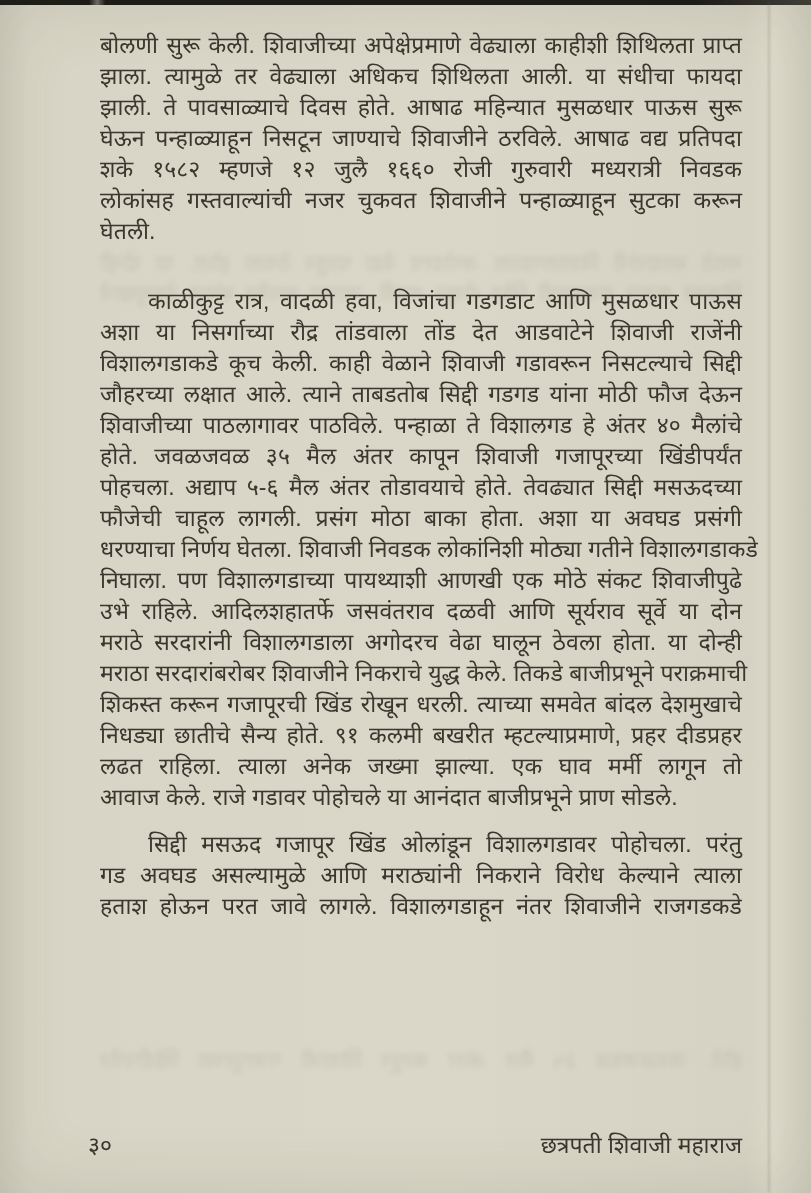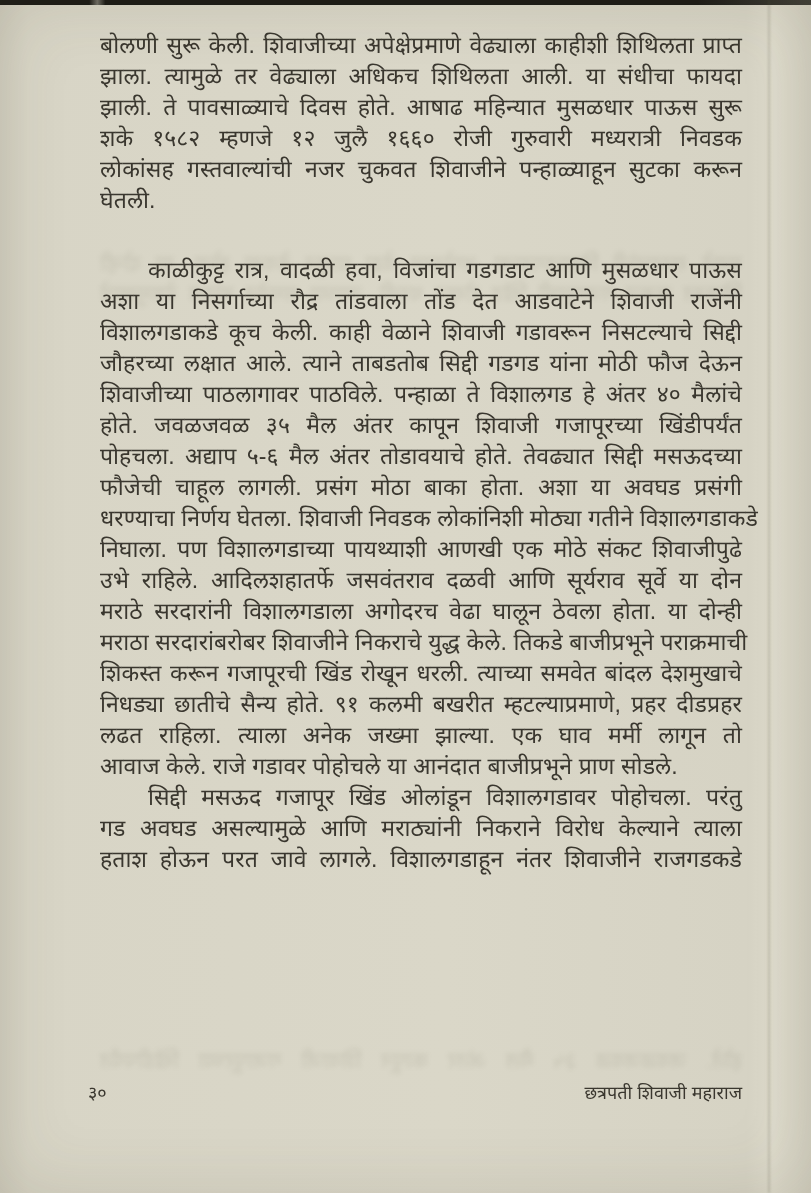--- a/index.html
+++ b/index.html
@@ -31,33 +31,33 @@
     background:rgba(92,88,66,0.20);
     filter:blur(1px);
   }
   .text-block{
     position:absolute;left:100px;top:30px;width:642px;
     font-size:23px;line-height:31px;
     text-rendering:optimizeLegibility;
   }
   .para{margin:0;}
   .para:nth-child(1){margin-bottom:39px;}
-  .para:nth-child(2){}
+  .para:nth-child(2){margin-bottom:16px;}
   .line{
     text-align:justify;
     text-align-last:justify;
     white-space:nowrap;
     letter-spacing:.1px;
   }
   .line.indent{padding-left:48px;}
   .line.end{text-align-last:left;}
   .footer{
-    position:absolute;left:88px;top:1078px;width:654px;
+    position:absolute;left:88px;top:1130px;width:654px;
     display:flex;justify-content:space-between;align-items:baseline;
-    font-size:18px;line-height:31px;
+    font-size:23px;line-height:31px;
   }
   .ghost{
     position:absolute;left:100px;width:642px;
     transform:scaleX(-1);
     filter:blur(2.4px);
     opacity:.15;
     color:#6b6957;
     font-size:22px;line-height:30px;
     text-align:justify;text-align-last:justify;white-space:nowrap;
     pointer-events:none;
@@ -79,20 +79,21 @@
   </div>
   <div class="ghost ghost-2">
     <div>होते. जवळजवळ ३५ मैल अंतर कापून शिवाजी गजापूरच्या खिंडीपर्यंत</div>
   </div>
 
   <div class="text-block">
       <div class="para">
         <div class="line">बोलणी सुरू केली. शिवाजीच्या अपेक्षेप्रमाणे वेढ्याला काहीशी शिथिलता प्राप्त</div>
         <div class="line">झाला. त्यामुळे तर वेढ्याला अधिकच शिथिलता आली. या संधीचा फायदा</div>
         <div class="line">झाली. ते पावसाळ्याचे दिवस होते. आषाढ महिन्यात मुसळधार पाऊस सुरू</div>
+        <div class="line">घेऊन पन्हाळ्याहून निसटून जाण्याचे शिवाजीने ठरविले. आषाढ वद्य प्रतिपदा</div>
         <div class="line">शके १५८२ म्हणजे १२ जुलै १६६० रोजी गुरुवारी मध्यरात्री निवडक</div>
         <div class="line">लोकांसह गस्तवाल्यांची नजर चुकवत शिवाजीने पन्हाळ्याहून सुटका करून</div>
         <div class="line end">घेतली.</div>
       </div>
       <div class="para">
         <div class="line indent">काळीकुट्ट रात्र, वादळी हवा, विजांचा गडगडाट आणि मुसळधार पाऊस</div>
         <div class="line">अशा या निसर्गाच्या रौद्र तांडवाला तोंड देत आडवाटेने शिवाजी राजेंनी</div>
         <div class="line">विशालगडाकडे कूच केली. काही वेळाने शिवाजी गडावरून निसटल्याचे सिद्दी</div>
         <div class="line">जौहरच्या लक्षात आले. त्याने ताबडतोब सिद्दी गडगड यांना मोठी फौज देऊन</div>
         <div class="line">शिवाजीच्या पाठलागावर पाठविले. पन्हाळा ते विशालगड हे अंतर ४० मैलांचे</div>

